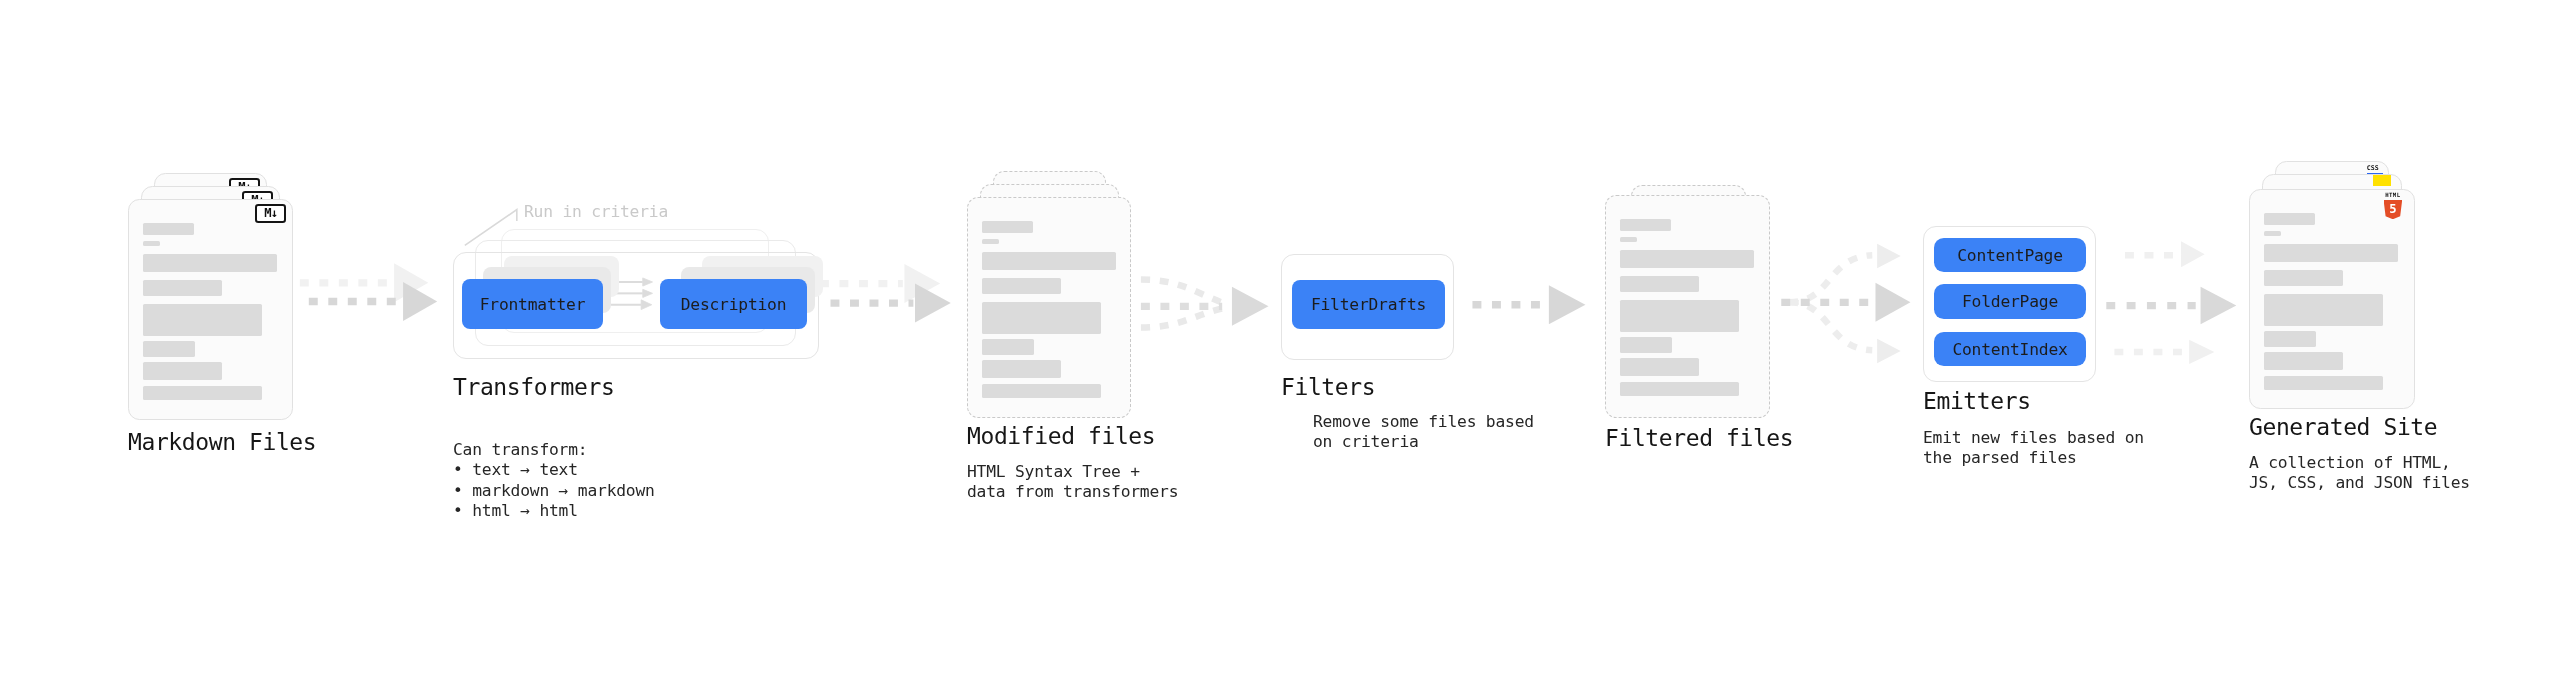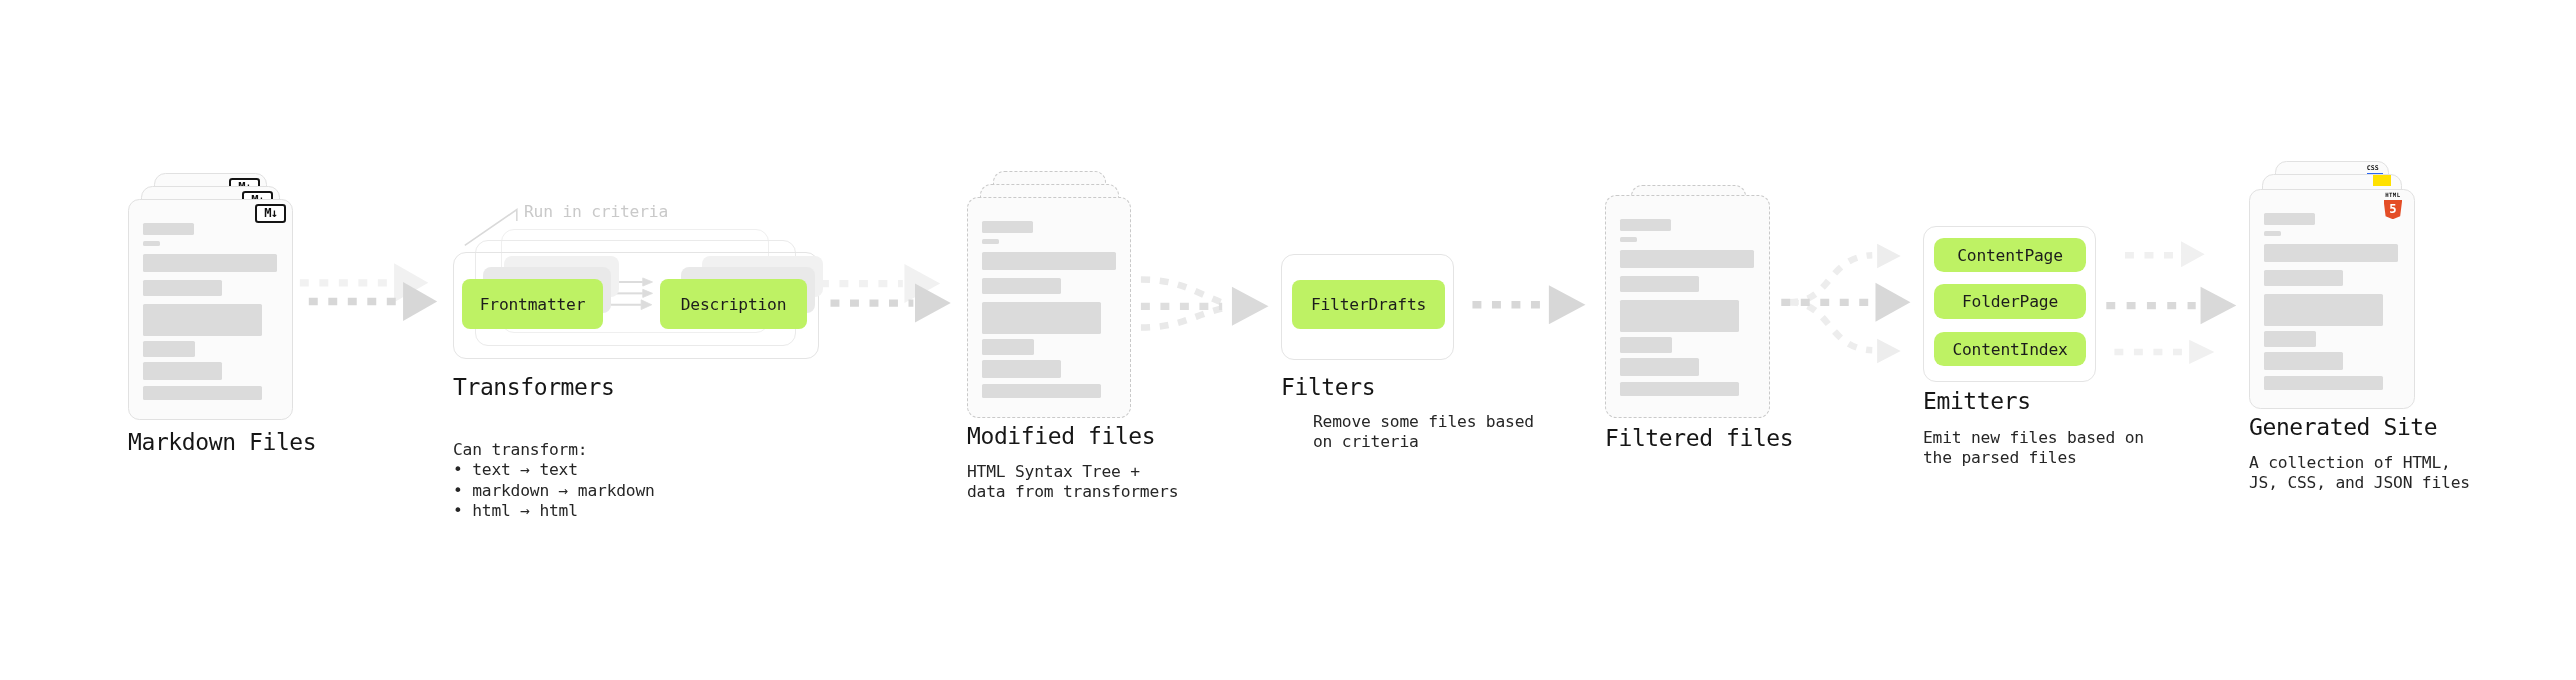--- a/index.html
+++ b/index.html
@@ -42,21 +42,21 @@
   .css-badge{position:absolute;top:3.3px;right:4.9px;width:16.3px;}
   .css-badge .word{font-size:6.5px;font-weight:bold;color:#111;line-height:6.5px;display:block;}
   .css-badge .bar{width:15.4px;height:2.4px;background:var(--css-blue);margin:0.8px auto 0;}
 
   
   .obox{position:absolute;border:1.6px solid #e4e4e4;border-radius:13px;box-sizing:border-box;background:transparent;}
   .obox.l2{border-color:#eaeaea;}
   .obox.l3{border-color:#efefef;}
 
   
-  .chip{position:absolute;background:#bef264;border-radius:8.1px;box-sizing:border-box;
+  .chip{position:absolute;background:#3b82f6;border-radius:8.1px;box-sizing:border-box;
     display:flex;align-items:center;justify-content:center;font-size:16.3px;color:#1c1c1c;letter-spacing:-0.2px;}
   .chip.g1{background:#e9e9e9;}
   .chip.g2{background:#f1f1f1;}
   .chip.small{border-radius:9.8px;}
 
   
   .t-title{position:absolute;font-size:23px;line-height:26px;color:#161616;letter-spacing:-0.4px;white-space:pre;}
   .t-desc{position:absolute;font-size:16.3px;line-height:20.3px;color:#262626;letter-spacing:-0.2px;white-space:pre-line;}
   .note{position:absolute;font-size:16.3px;color:#c9c9c9;letter-spacing:-0.2px;white-space:pre;}
 </style>

